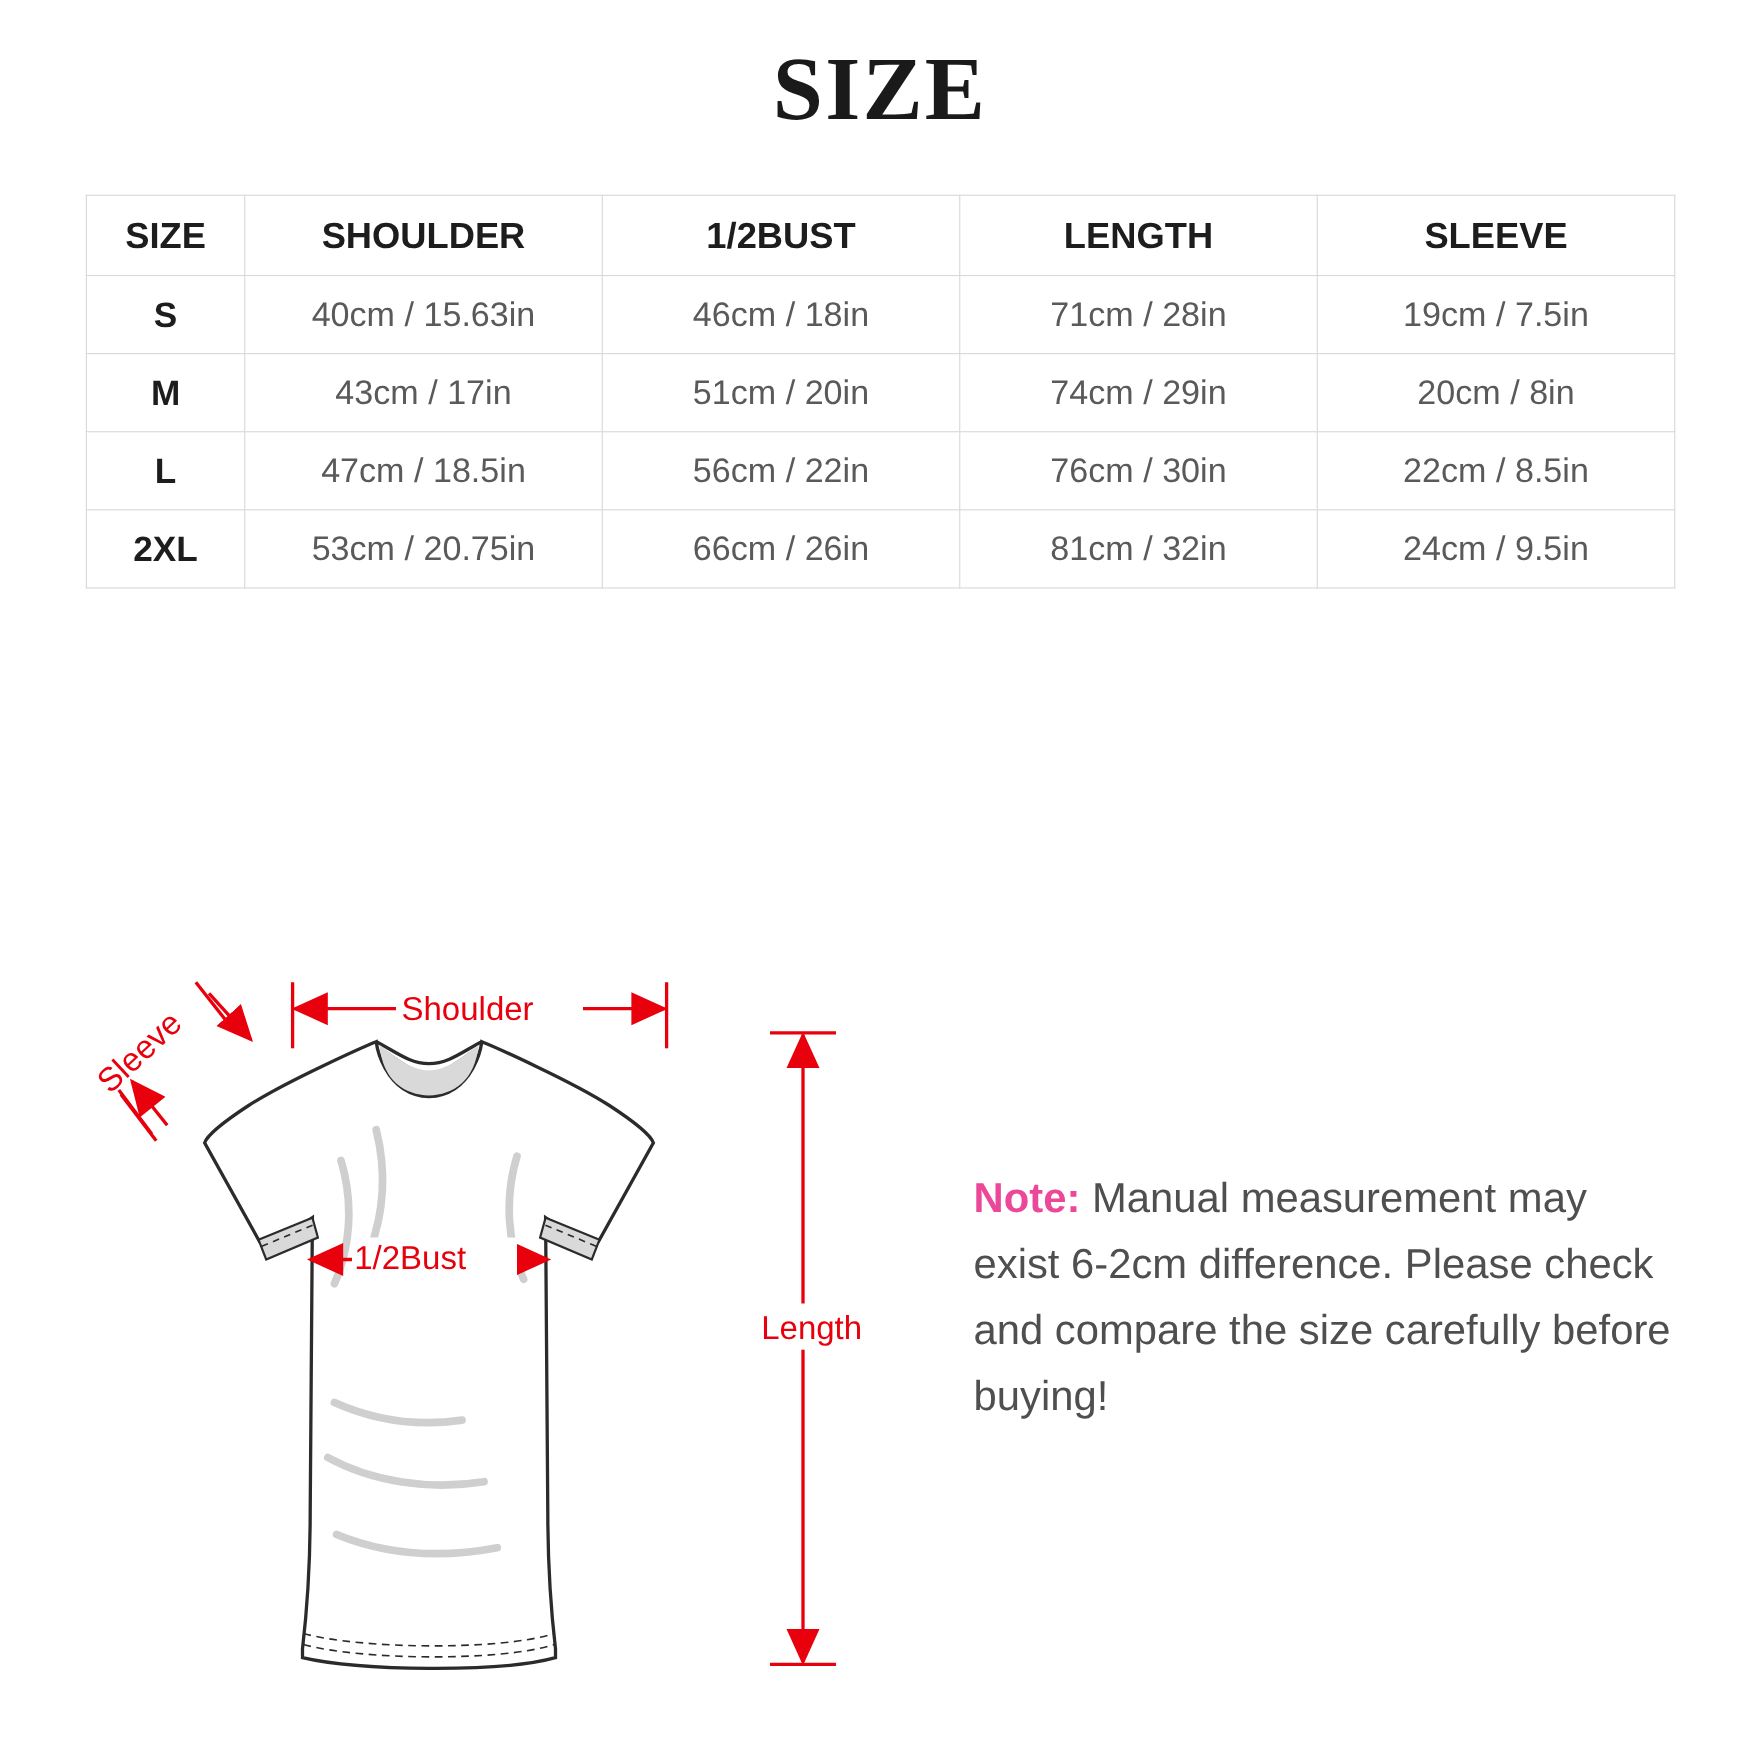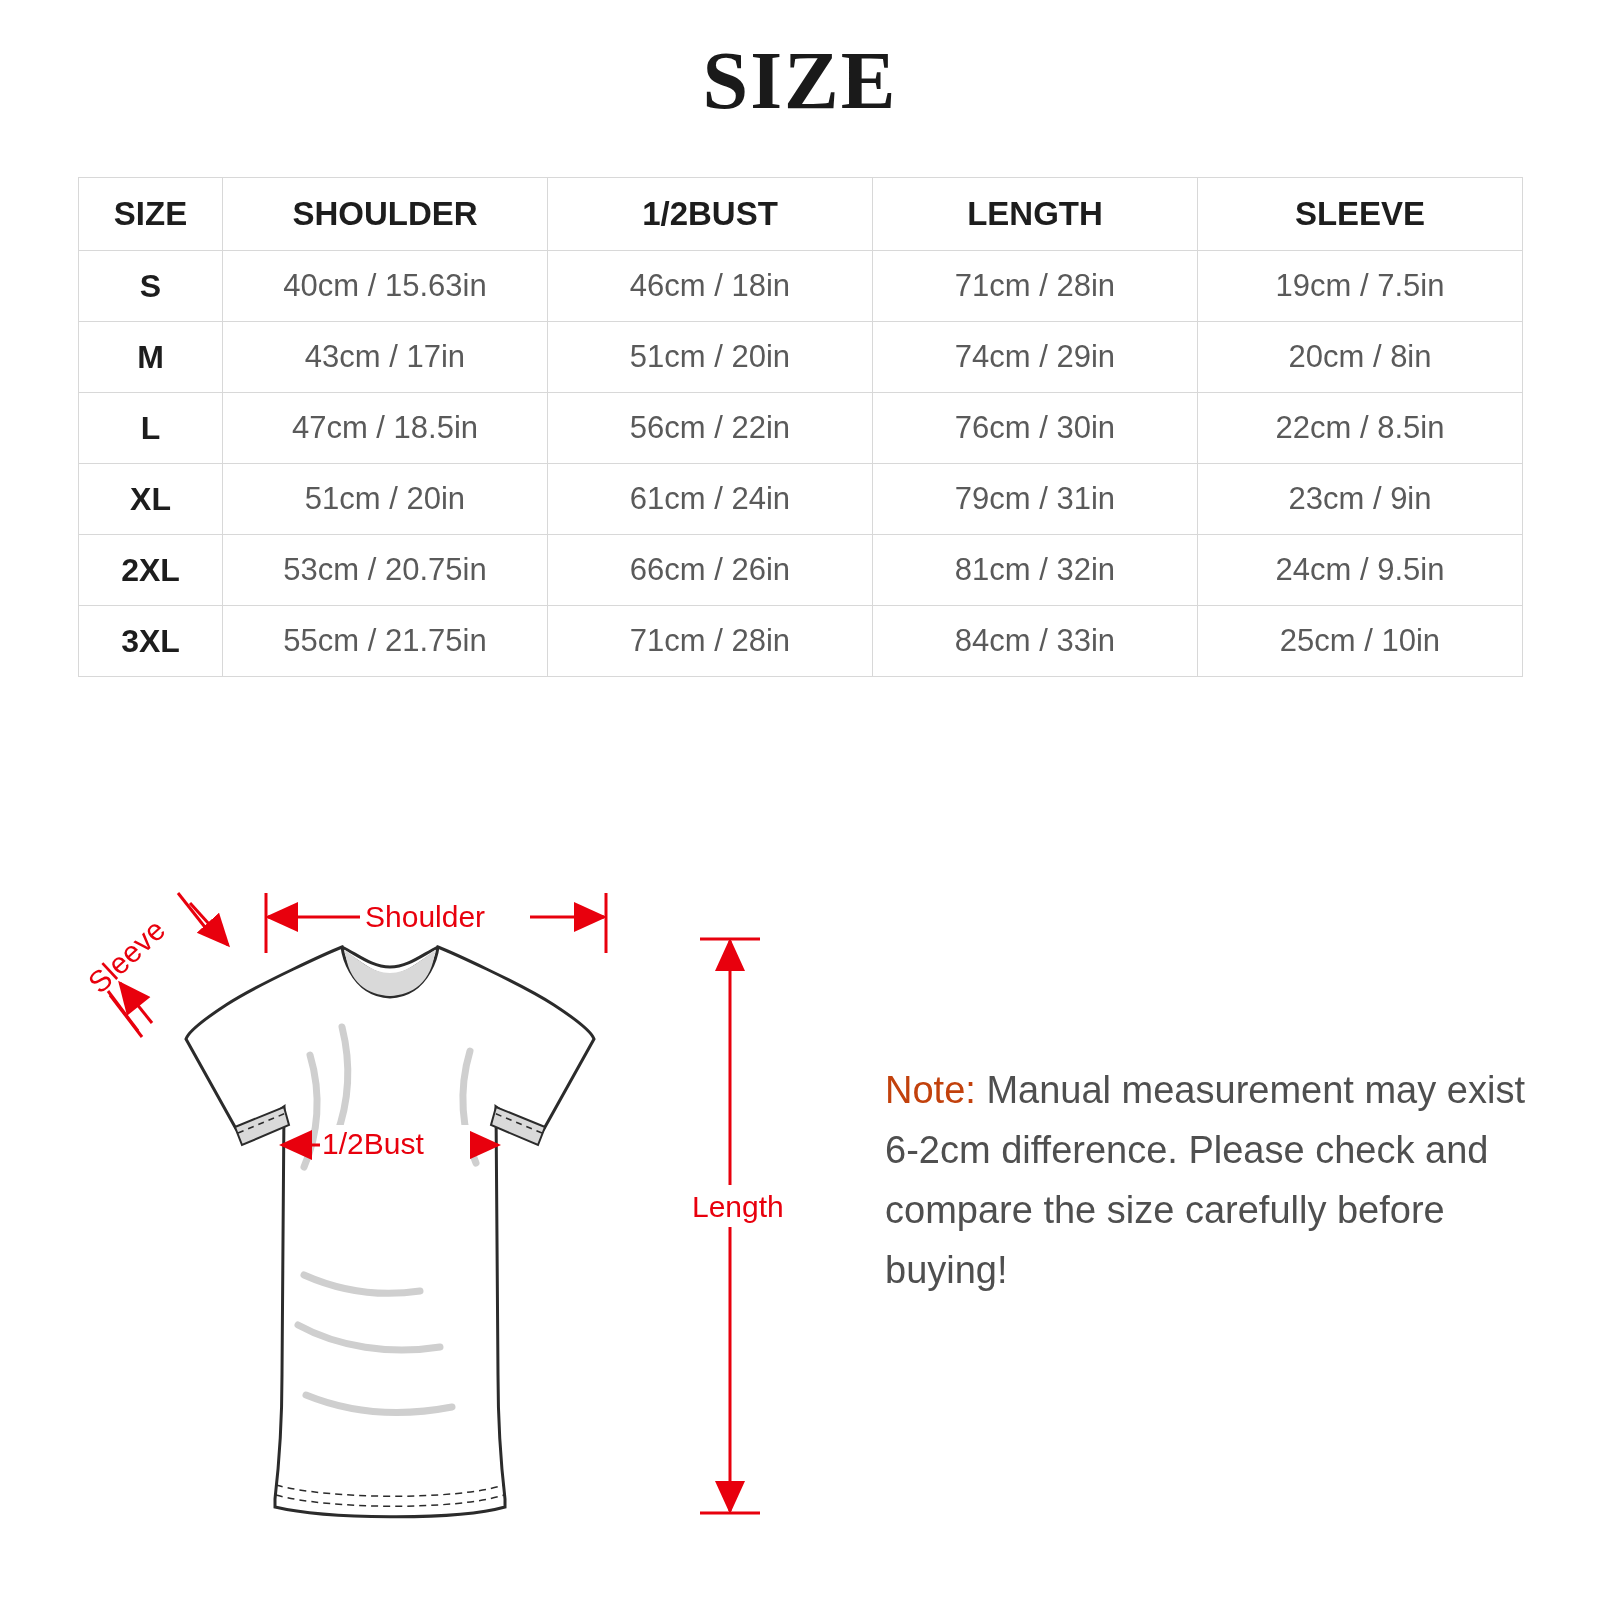--- a/index.html
+++ b/index.html
@@ -72,22 +72,22 @@
   #note-block {
     position: absolute;
     left: 885px;
     top: 1060px;
     width: 640px;
     font-size: 38px;
     line-height: 1.58;
     color: #4f4f4f;
   }
   #note-block .note-label {
-    font-weight: normal;
-    color: #c2410c;
+    font-weight: bold;
+    color: #ec4899;
     text-align: right;
   }
   .red-label {
     fill: #e8000d;
     font-family: "Liberation Sans", sans-serif;
     font-size: 30px;
   }
 </style>
 </head>
 <body>
@@ -127,39 +127,25 @@
       <td class="val-cell">20cm / 8in</td>
     </tr>
     <tr>
       <td class="size-cell">L</td>
       <td class="val-cell">47cm / 18.5in</td>
       <td class="val-cell">56cm / 22in</td>
       <td class="val-cell">76cm / 30in</td>
       <td class="val-cell">22cm / 8.5in</td>
     </tr>
     <tr>
-      <td class="size-cell">XL</td>
-      <td class="val-cell">51cm / 20in</td>
-      <td class="val-cell">61cm / 24in</td>
-      <td class="val-cell">79cm / 31in</td>
-      <td class="val-cell">23cm / 9in</td>
-    </tr>
-    <tr>
       <td class="size-cell">2XL</td>
       <td class="val-cell">53cm / 20.75in</td>
       <td class="val-cell">66cm / 26in</td>
       <td class="val-cell">81cm / 32in</td>
       <td class="val-cell">24cm / 9.5in</td>
-    </tr>
-    <tr>
-      <td class="size-cell">3XL</td>
-      <td class="val-cell">55cm / 21.75in</td>
-      <td class="val-cell">71cm / 28in</td>
-      <td class="val-cell">84cm / 33in</td>
-      <td class="val-cell">25cm / 10in</td>
     </tr>
   </tbody>
 </table>
 
 <div id="diagram">
   <svg width="800" height="720" viewBox="0 0 800 720" xmlns="http://www.w3.org/2000/svg">
     <defs>
       <marker id="arrR" markerWidth="12" markerHeight="12" refX="10" refY="5" orient="auto">
         <path d="M0,0 L11,5 L0,10 z" fill="#e8000d"></path>
       </marker>

